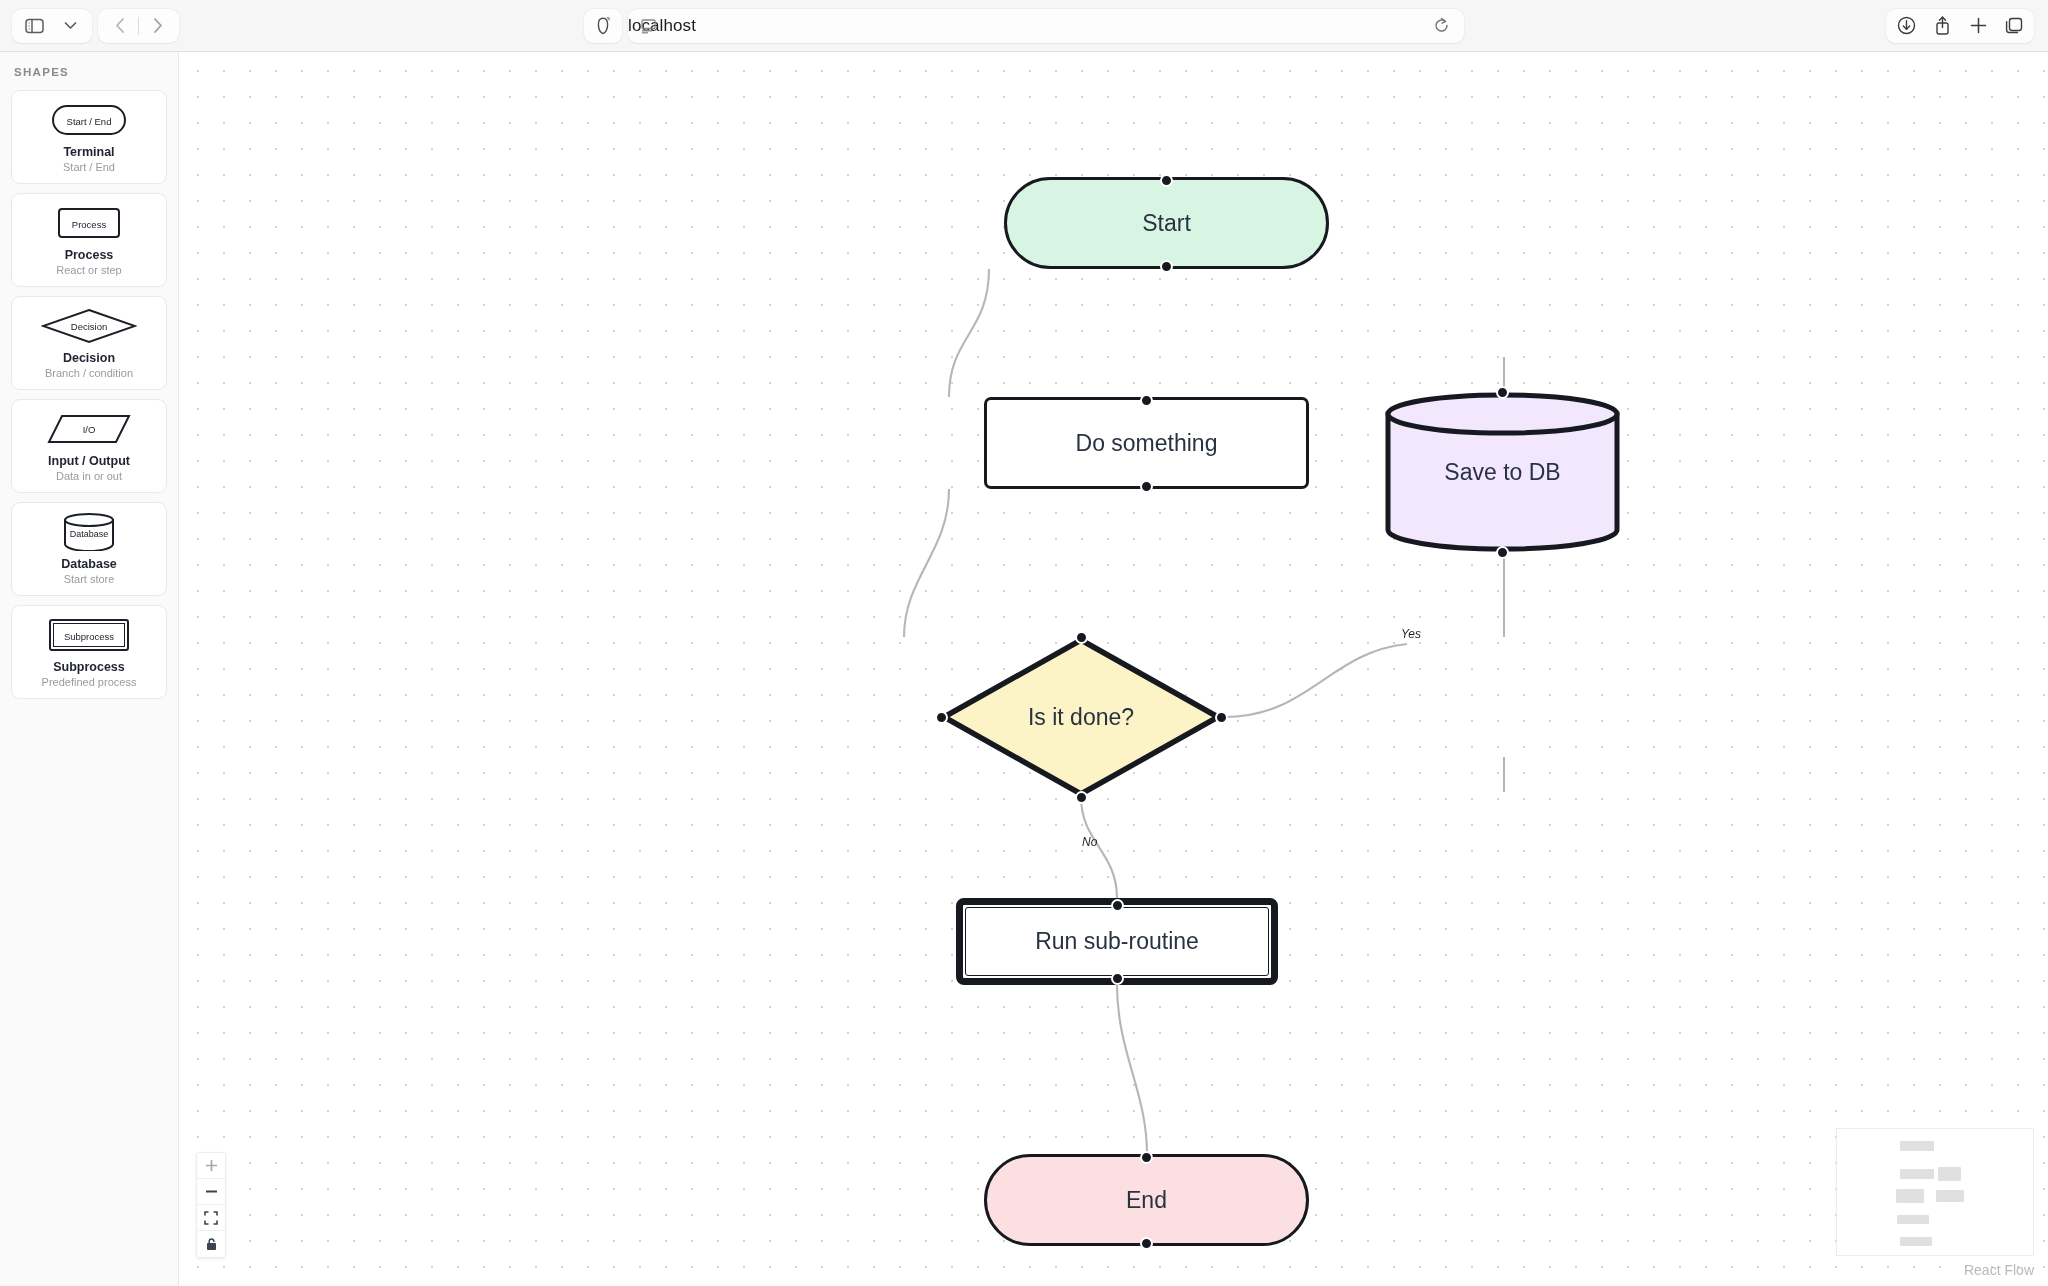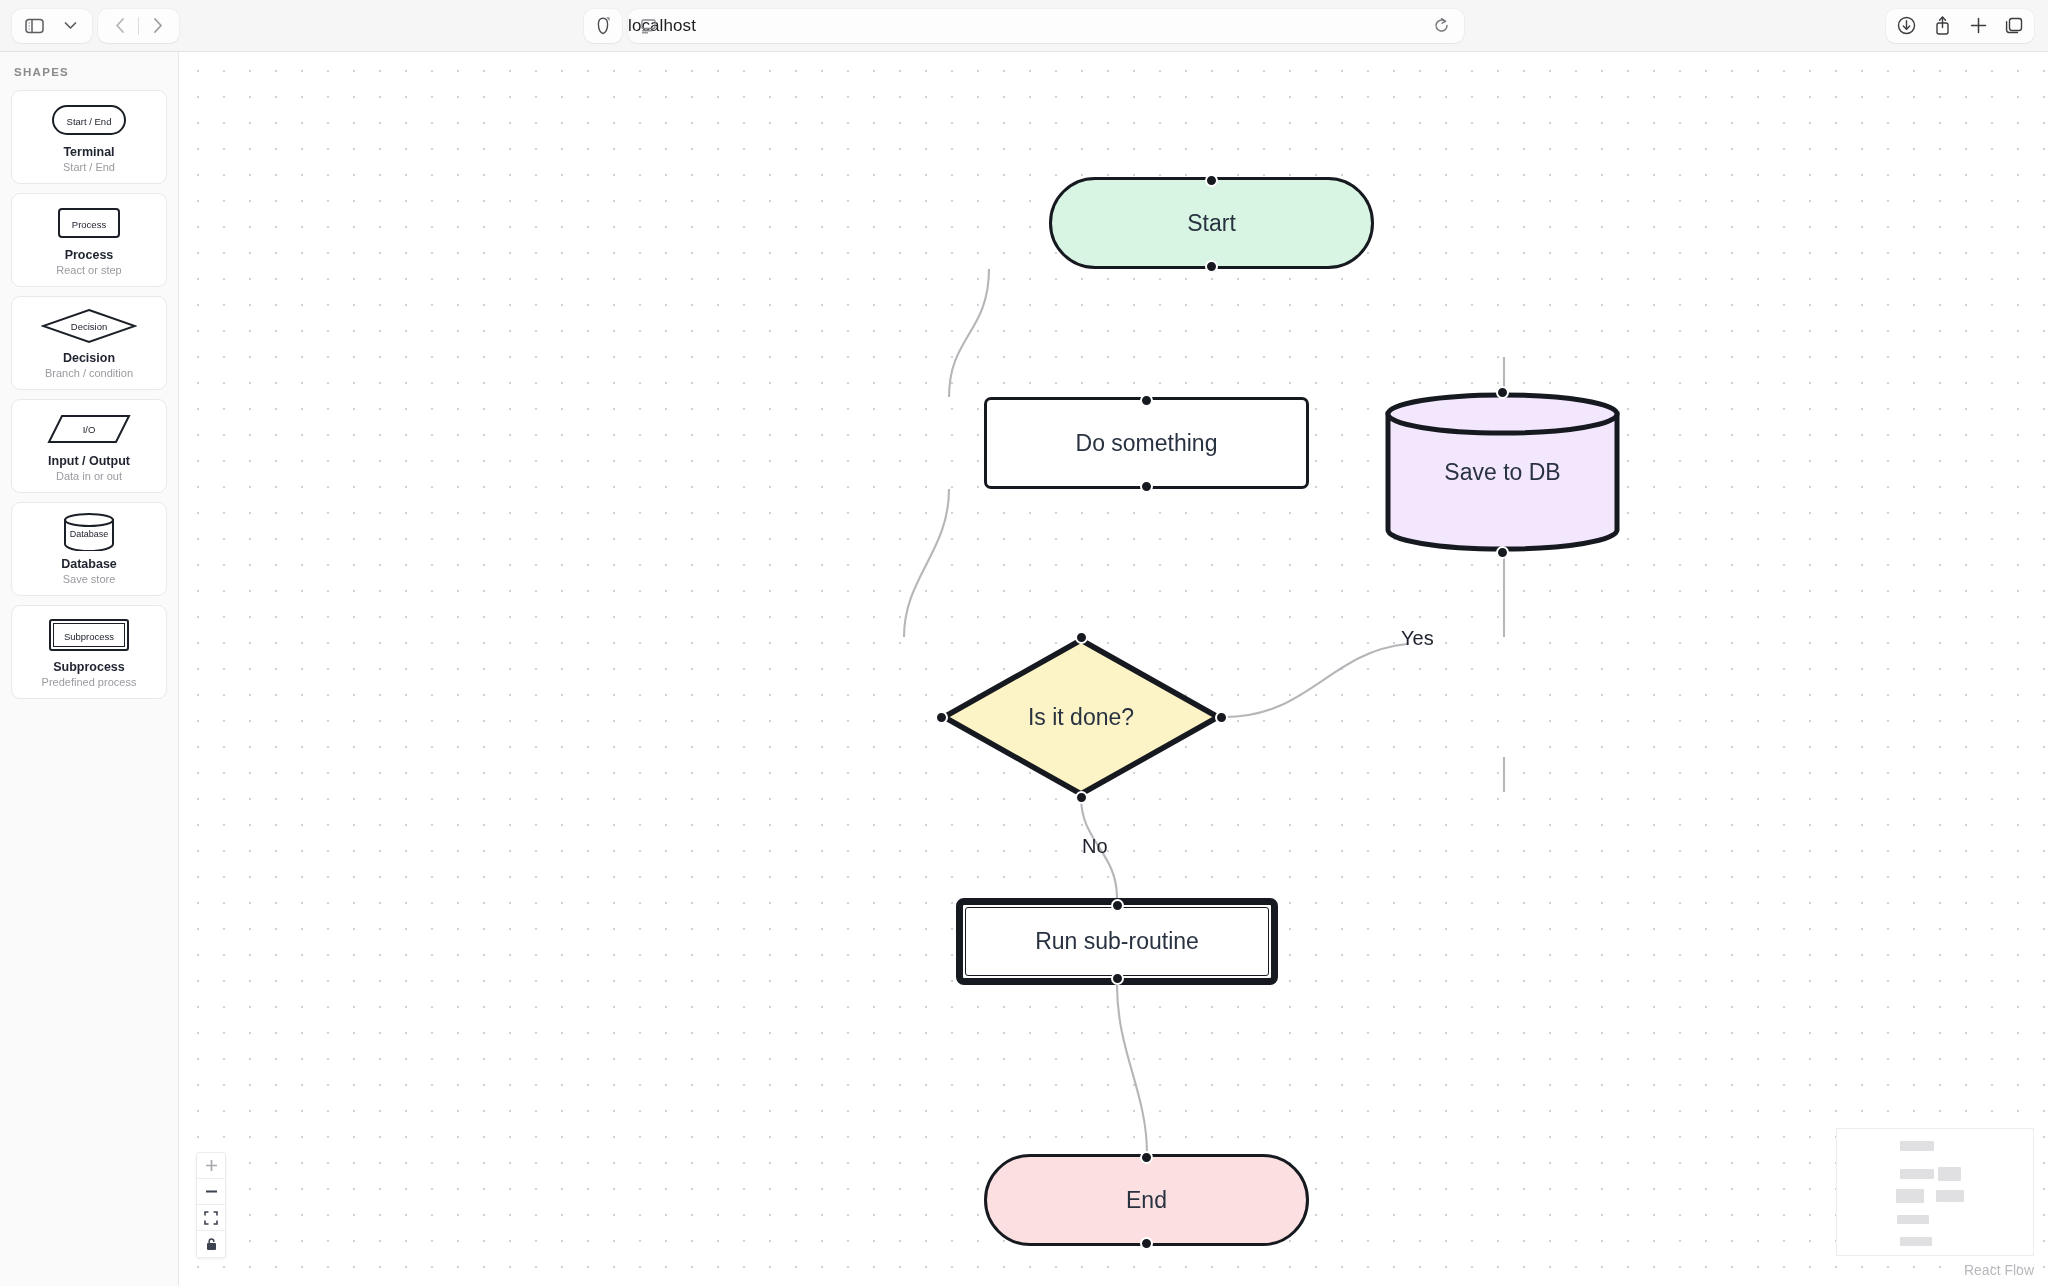--- a/index.html
+++ b/index.html
@@ -161,22 +161,22 @@
     position: absolute; width: 13px; height: 13px;
     background: #16191f; border: 2px solid #ffffff;
     border-radius: 50%; z-index: 6;
   }
   .h-top    { top: -6.5px;   left: 50%; margin-left: -6.5px; }
   .h-bottom { bottom: -6.5px;left: 50%; margin-left: -6.5px; }
   .h-left   { left: -6.5px;  top: 50%;  margin-top: -6.5px; }
   .h-right  { right: -6.5px; top: 50%;  margin-top: -6.5px; }
 
   .edge-label {
-    position: absolute; font-size: 20px; color: #1d212b;
-    background: transparent; z-index: 1;
+    position: absolute; font-size: 12px; color: #1d212b;
+    background: transparent; z-index: 1; font-style: italic;
   }
 
   
   .controls {
     position: absolute; left: 196px; bottom: 28px;
     width: 30px;
     background: #ffffff; border: 1px solid #ececee;
     border-radius: 3px; overflow: hidden;
     box-shadow: 0 1px 3px rgba(0,0,0,0.07);
     z-index: 20;
@@ -336,21 +336,21 @@
 
     <div class="shape-card">
       <div class="shape-preview">
         <svg width="54" height="38" viewBox="0 0 54 38">
           <path d="M3 7 L3 31 A24 7 0 0 0 51 31 L51 7 Z" fill="#fff" stroke="#1b1f27" stroke-width="2"></path>
           <ellipse cx="27" cy="7" rx="24" ry="6" fill="#fff" stroke="#1b1f27" stroke-width="2"></ellipse>
           <text x="27" y="24" text-anchor="middle" font-family="Liberation Sans, sans-serif" font-size="9" fill="#20242e">Database</text>
         </svg>
       </div>
       <div class="shape-name">Database</div>
-      <div class="shape-desc">Save store</div>
+      <div class="shape-desc">Start store</div>
     </div>
 
     <div class="shape-card">
       <div class="shape-preview">
         <div class="mini-subprocess">
             <div class="inner"><span class="mini-label">Subprocess</span></div>
           </div>
       </div>
       <div class="shape-name">Subprocess</div>
       <div class="shape-desc">Predefined process</div>
@@ -373,21 +373,21 @@
 
       <path d="M 1325 705 L 1325 740" fill="none" stroke="#b6b6ba" stroke-width="2.1"></path>
 
       <path d="M 902 745 C 902 790, 938 800, 938 846" fill="none" stroke="#b6b6ba" stroke-width="2.1"></path>
 
       <path d="M 938 933 C 938 1000, 968 1040, 968 1102" fill="none" stroke="#b6b6ba" stroke-width="2.1"></path>
 
       <path d="M 968 1194 L 968 1180" fill="none" stroke="#b6b6ba" stroke-width="2.1"></path>
     </svg>
 
-    <div class="node n-terminal" style="left:870px; top:125px; width:325px; height:92px; background:#d8f5e3;">
+    <div class="node n-terminal" style="left:825px; top:125px; width:325px; height:92px; background:#d8f5e3;">
       <span class="node-label">Start</span>
       <span class="handle h-top"></span>
       <span class="handle h-bottom"></span>
     </div>
 
     <div class="node n-process" style="left:805px; top:345px; width:325px; height:92px;">
       <span class="node-label">Do something</span>
       <span class="handle h-top"></span>
       <span class="handle h-bottom"></span>
     </div>

